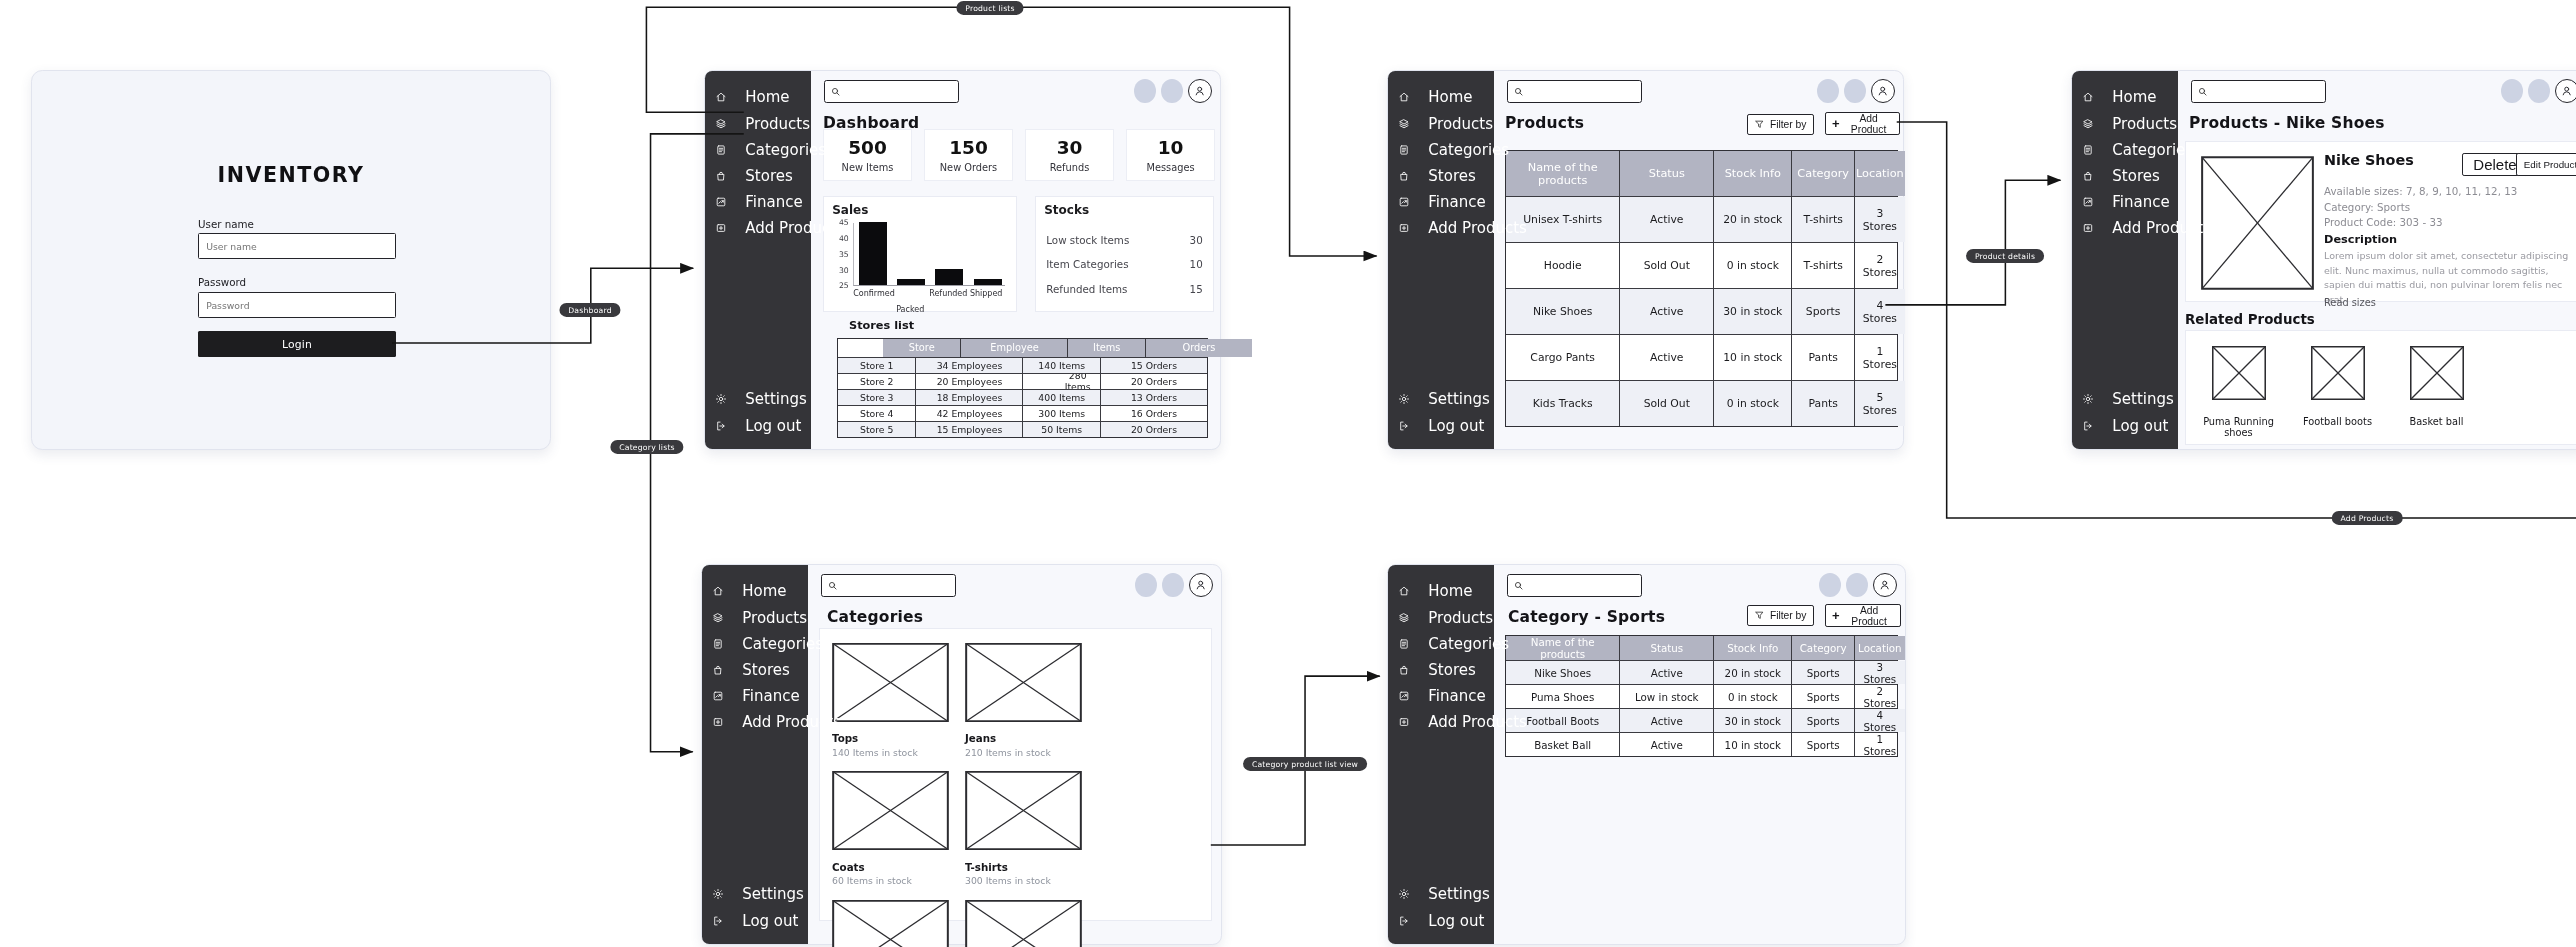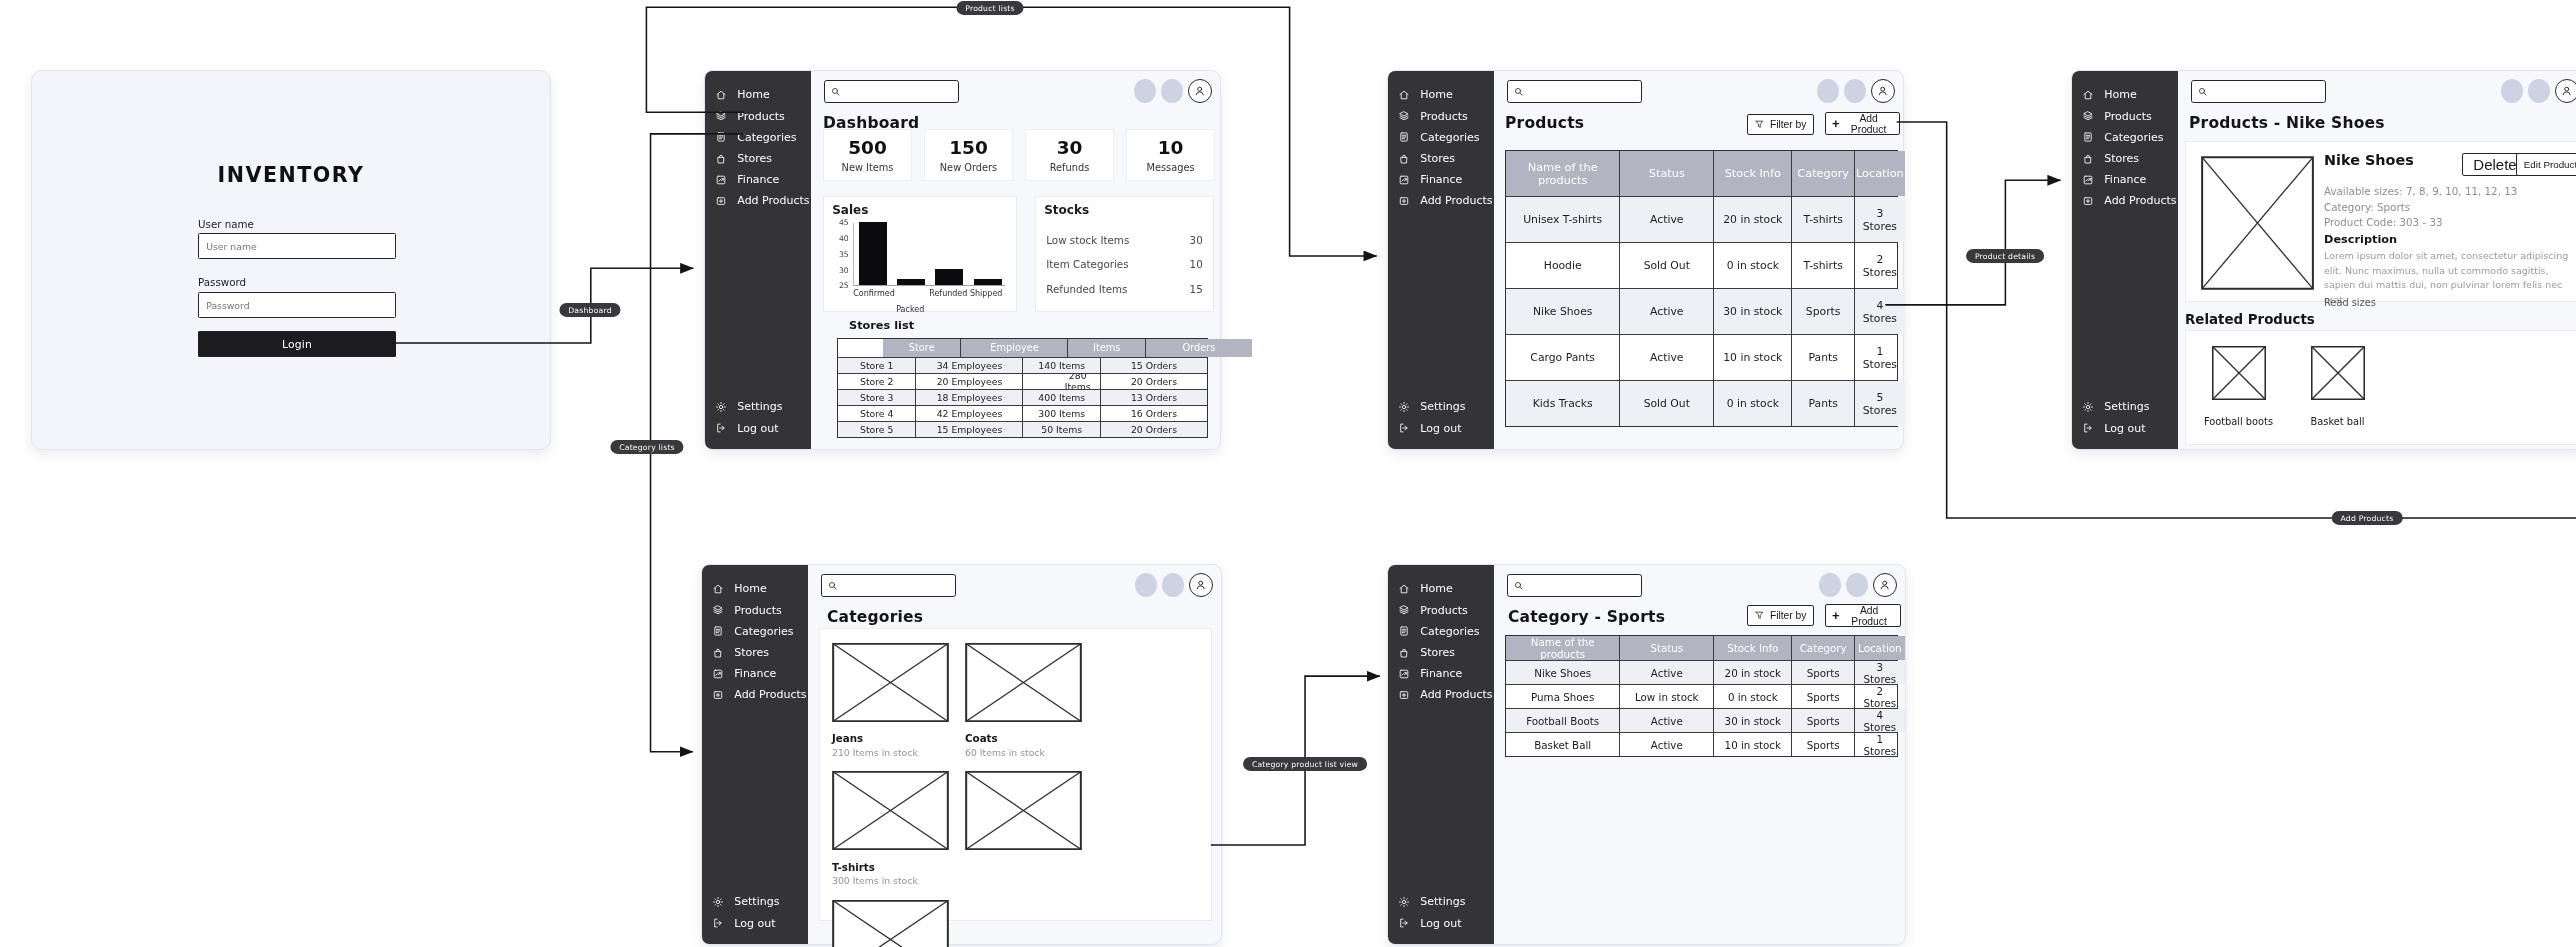--- a/index.html
+++ b/index.html
@@ -8,21 +8,21 @@
     font-family:"DejaVu Sans","Liberation Sans",sans-serif;color:#1b1b1e;
     overflow:hidden;
   }
   .frame{position:absolute;background:#f7f8fc;border:1px solid #e1e4ee;border-radius:9.3px;
          box-shadow:0 4.1px 11.3px rgba(60,70,110,.10);z-index:10;}
   .frame *{box-sizing:border-box;}
   
   .sidebar{position:absolute;left:0;top:0;bottom:0;width:106px;background:#343438;
            border-radius:7.2px 0 0 7.2px;color:#fff;display:flex;flex-direction:column;
            padding:13.4px 0 10.3px;z-index:2;}
-  .sb-item{display:flex;align-items:center;gap:10px;padding:4.1px 10.3px;font-size:11px;cursor:pointer;white-space:nowrap;}
+  .sb-item{display:flex;align-items:center;gap:18px;padding:4.1px 10.3px;font-size:15px;cursor:pointer;white-space:nowrap;}
   .sb-ic{width:12px;height:12px;flex:0 0 12px;color:#fff;}
   .sb-ic svg,.ic svg{width:100%;height:100%;display:block;fill:none;stroke:currentColor;
       stroke-width:1.7;stroke-linecap:round;stroke-linejoin:round;}
   .sb-spacer{flex:1;}
   
   .topbar{position:absolute;left:106px;right:0;top:0;height:43px;z-index:1;}
   .search-box{position:absolute;left:13px;top:9.3px;width:135px;height:23px;background:#fff;
               border:1px solid #232329;border-radius:2.6px;display:flex;align-items:center;
               gap:4.1px;padding:0 5.2px;}
   .search-box .ic{width:11.3px;height:11.3px;color:#222;flex:0 0 11.3px;}
@@ -631,20 +631,30 @@
   <div class="panel" style="left:113px;top:259px;width:399px;height:115px"></div>
   <div class="related-host" style="left:117px;top:264px">
       <div class="rel-item">
         <div class="rel-ph">
           <svg viewBox="0 0 100 100" preserveAspectRatio="none">
             <rect x="1" y="1" width="98" height="98" fill="#ffffff" stroke="#2c2c30" stroke-width="2" vector-effect="non-scaling-stroke"></rect>
             <line x1="1" y1="1" x2="99" y2="99" stroke="#2c2c30" stroke-width="1.3" vector-effect="non-scaling-stroke"></line>
             <line x1="99" y1="1" x2="1" y2="99" stroke="#2c2c30" stroke-width="1.3" vector-effect="non-scaling-stroke"></line>
           </svg>
         </div>
+        <div class="rel-name">Puma Running shoes</div>
+      </div>
+      <div class="rel-item">
+        <div class="rel-ph">
+          <svg viewBox="0 0 100 100" preserveAspectRatio="none">
+            <rect x="1" y="1" width="98" height="98" fill="#ffffff" stroke="#2c2c30" stroke-width="2" vector-effect="non-scaling-stroke"></rect>
+            <line x1="1" y1="1" x2="99" y2="99" stroke="#2c2c30" stroke-width="1.3" vector-effect="non-scaling-stroke"></line>
+            <line x1="99" y1="1" x2="1" y2="99" stroke="#2c2c30" stroke-width="1.3" vector-effect="non-scaling-stroke"></line>
+          </svg>
+        </div>
         <div class="rel-name">Football boots</div>
       </div>
       <div class="rel-item">
         <div class="rel-ph">
           <svg viewBox="0 0 100 100" preserveAspectRatio="none">
             <rect x="1" y="1" width="98" height="98" fill="#ffffff" stroke="#2c2c30" stroke-width="2" vector-effect="non-scaling-stroke"></rect>
             <line x1="1" y1="1" x2="99" y2="99" stroke="#2c2c30" stroke-width="1.3" vector-effect="non-scaling-stroke"></line>
             <line x1="99" y1="1" x2="1" y2="99" stroke="#2c2c30" stroke-width="1.3" vector-effect="non-scaling-stroke"></line>
           </svg>
         </div>
@@ -754,20 +764,31 @@
               <circle cx="12" cy="9.2" r="3.5"></circle>
               <path d="M5.6 19.4 a6.5 6.5 0 0 1 12.8 0"></path>
             </svg>
           </span>
         </div>
       </div>
     </div>
   <div class="page-title" style="left:125px;top:43px">Categories</div>
   <div class="panel" style="left:117px;top:63px;width:393px;height:293px"></div>
   <div class="cards-host" style="left:130px;top:78px;width:371px">
+      <div class="cat-card">
+        <div class="cat-ph">
+          <svg viewBox="0 0 100 100" preserveAspectRatio="none">
+            <rect x="1" y="1" width="98" height="98" fill="#ffffff" stroke="#2c2c30" stroke-width="2" vector-effect="non-scaling-stroke"></rect>
+            <line x1="1" y1="1" x2="99" y2="99" stroke="#2c2c30" stroke-width="1.3" vector-effect="non-scaling-stroke"></line>
+            <line x1="99" y1="1" x2="1" y2="99" stroke="#2c2c30" stroke-width="1.3" vector-effect="non-scaling-stroke"></line>
+          </svg>
+        </div>
+        <div class="cat-name">Tops</div>
+        <div class="cat-stock">140 Items in stock</div>
+      </div>
       <div class="cat-card">
         <div class="cat-ph">
           <svg viewBox="0 0 100 100" preserveAspectRatio="none">
             <rect x="1" y="1" width="98" height="98" fill="#ffffff" stroke="#2c2c30" stroke-width="2" vector-effect="non-scaling-stroke"></rect>
             <line x1="1" y1="1" x2="99" y2="99" stroke="#2c2c30" stroke-width="1.3" vector-effect="non-scaling-stroke"></line>
             <line x1="99" y1="1" x2="1" y2="99" stroke="#2c2c30" stroke-width="1.3" vector-effect="non-scaling-stroke"></line>
           </svg>
         </div>
         <div class="cat-name">Jeans</div>
         <div class="cat-stock">210 Items in stock</div>

